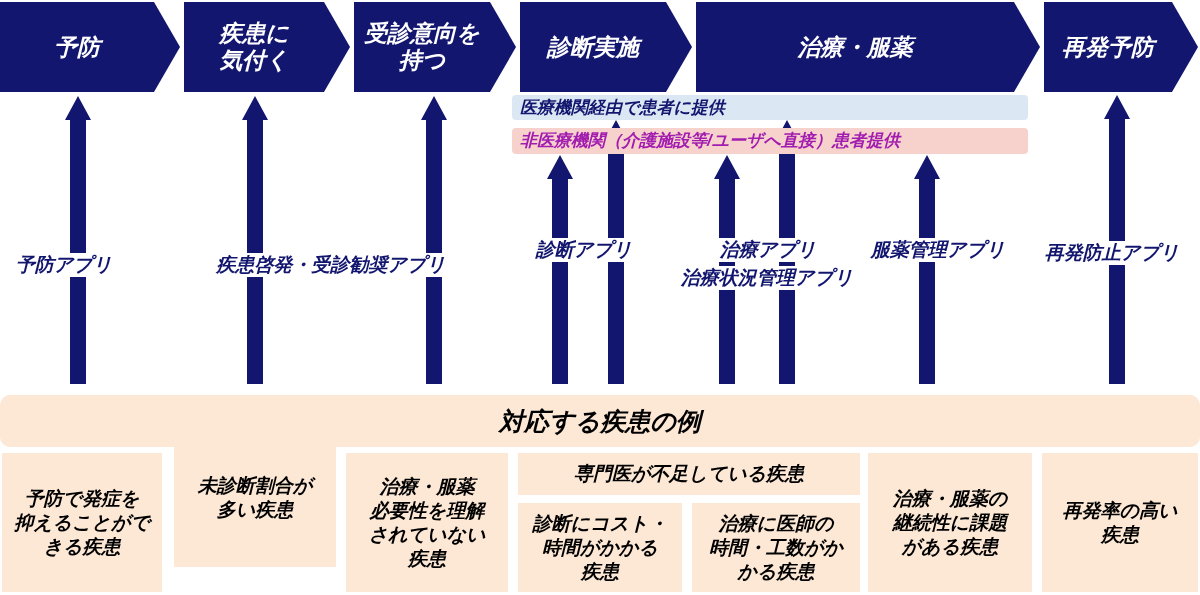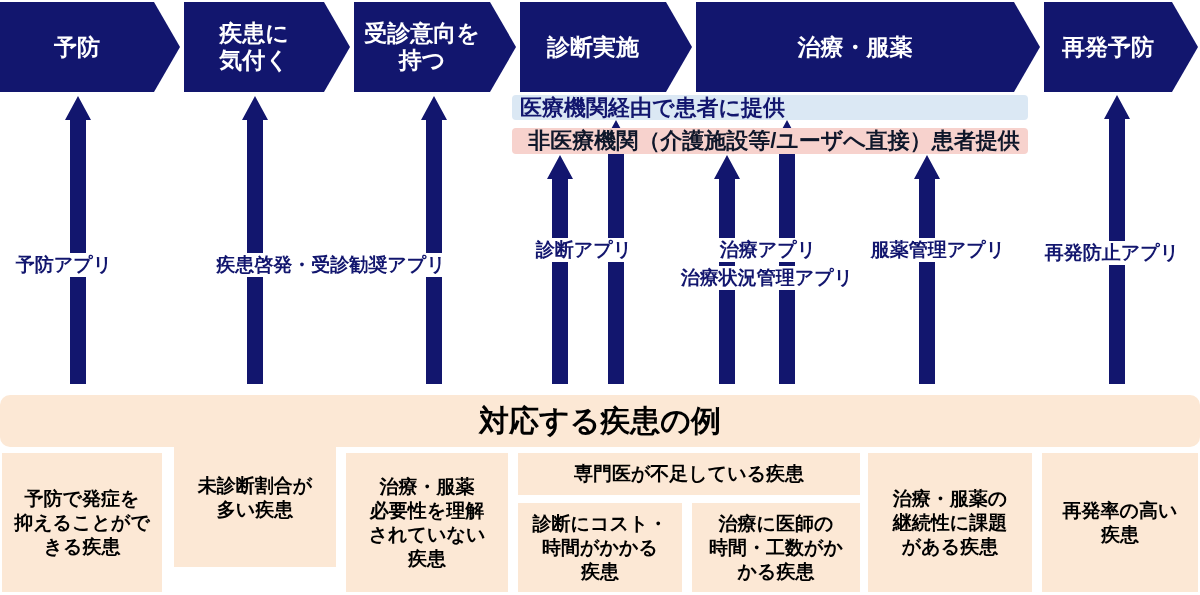--- a/index.html
+++ b/index.html
@@ -1,55 +1,55 @@
 <!DOCTYPE html>
 <html><head>
 <meta charset="utf-8">
 <style>
   html,body{margin:0;padding:0;background:#fff;}
   body{font-family:"Liberation Sans", sans-serif;}
-  #canvas{position:relative;width:1200px;height:595px;background:#ffffff;overflow:hidden;}
+  #canvas{position:relative;width:1200px;height:595px;background:#ffffff;overflow:hidden;font-style:italic;}
 
   
   .chev{
     position:absolute;top:2px;height:90px;background:#12166e;color:#ffffff;
     display:flex;flex-direction:column;align-items:center;justify-content:center;
     font-weight:bold;font-size:23px;line-height:27px;text-align:center;
     clip-path:polygon(0 0, calc(100% - 26px) 0, 100% 50%, calc(100% - 26px) 100%, 0 100%);
     padding-right:26px;box-sizing:border-box;
   }
 
   
   .arrow{
     position:absolute;width:26px;background:#12166e;z-index:1;
     clip-path:polygon(50% 0, 100% 24px, calc(50% + 8px) 24px, calc(50% + 8px) 100%,
                       calc(50% - 8px) 100%, calc(50% - 8px) 24px, 0 24px);
   }
 
   
   .banner{
     position:absolute;left:512px;width:516px;z-index:2;border-radius:4px;
-    font-weight:bold;font-size:22px;box-sizing:border-box;padding-left:8px;
+    font-weight:bold;font-size:17px;box-sizing:border-box;padding-left:8px;
     white-space:nowrap;overflow:hidden;
   }
   .banner-blue{top:95px;height:25px;line-height:25px;background:#dbe8f4;color:#12166e;}
-  .banner-red{top:128px;height:26px;line-height:26px;background:#f7d2cd;color:#0f172a;text-align:center;}
+  .banner-red{top:128px;height:26px;line-height:26px;background:#f7d2cd;color:#a21caf;}
 
   
   .applabel{
     position:absolute;z-index:3;transform:translateX(-50%);
     background:#ffffff;color:#12166e;font-weight:bold;font-size:19px;
     line-height:22px;padding:1px 5px;white-space:nowrap;
   }
 
   
   .band{
     position:absolute;left:0;top:395px;width:1200px;height:52px;border-radius:10px;
     background:#fce8d5;display:flex;align-items:center;justify-content:center;
-    font-weight:bold;font-size:30px;color:#000;
+    font-weight:bold;font-size:25px;color:#000;
   }
   .dbox{
     position:absolute;background:#fce8d5;color:#000;font-weight:bold;font-size:19px;
     line-height:24px;text-align:center;display:flex;flex-direction:column;
     align-items:center;justify-content:center;box-sizing:border-box;
   }
 </style>
 </head>
 <body>
 

